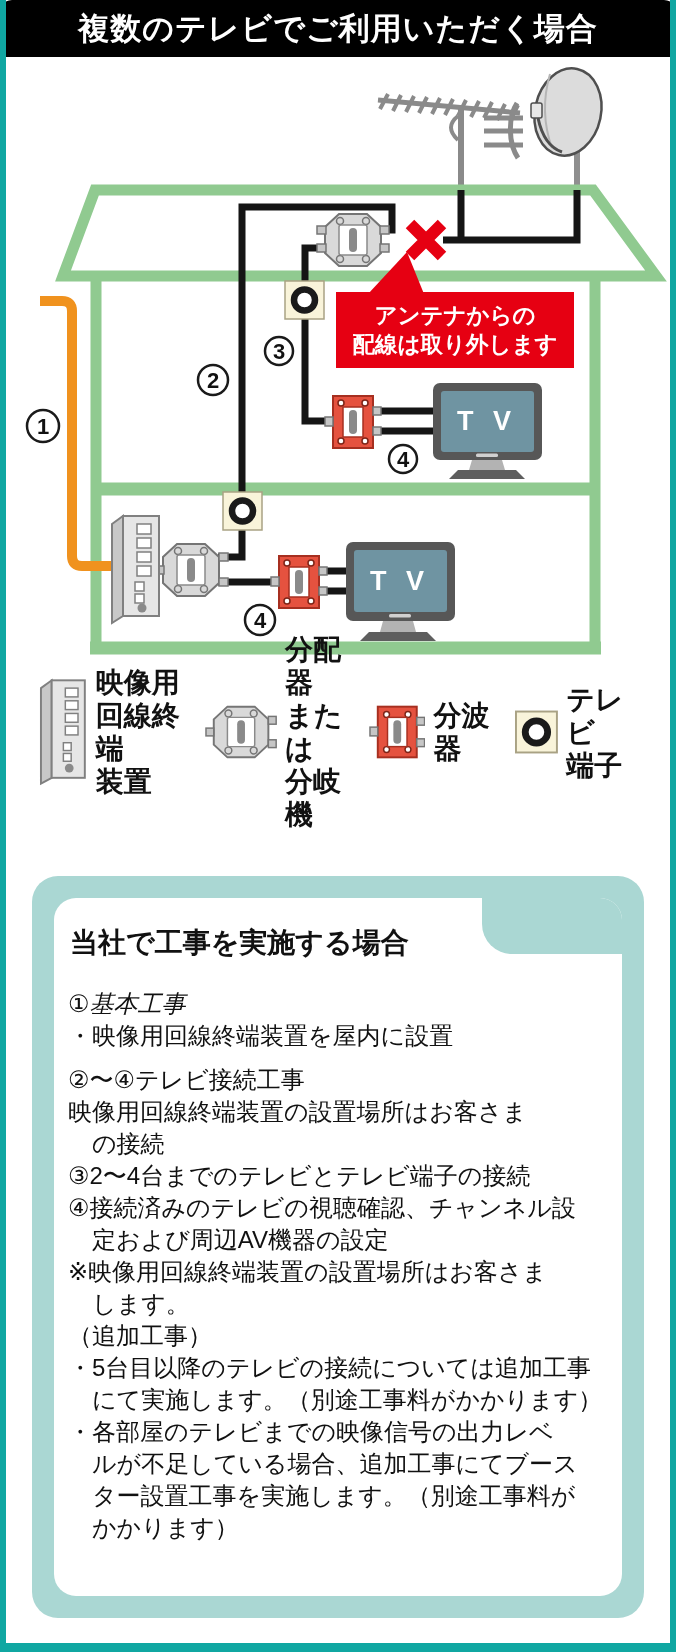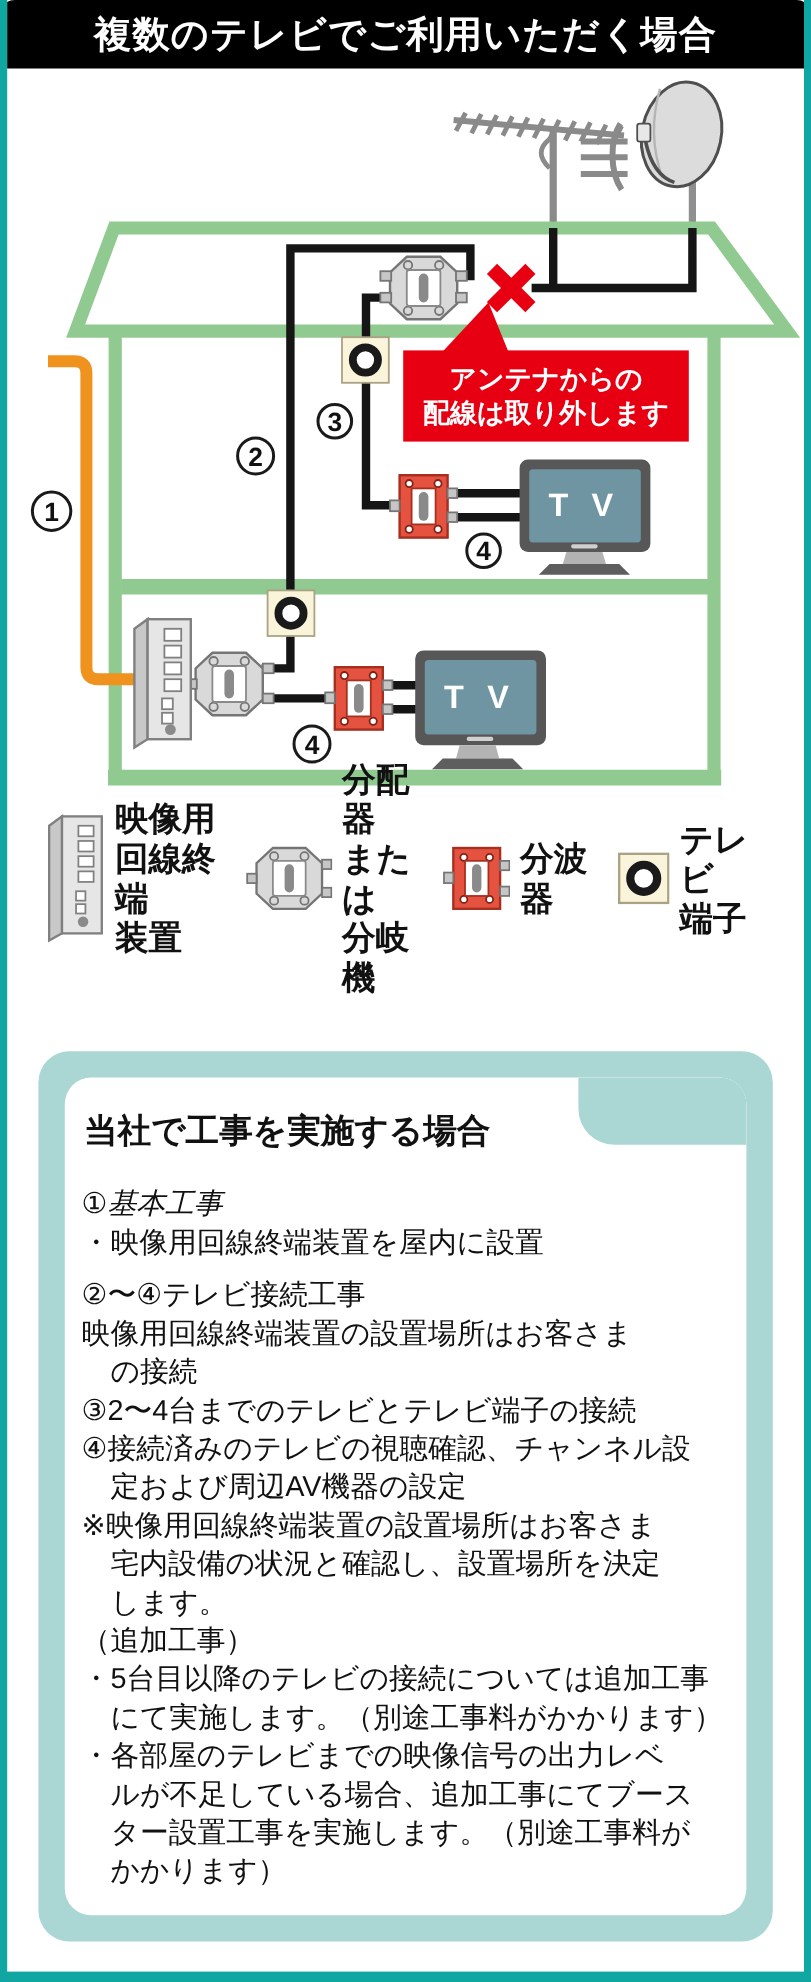--- a/index.html
+++ b/index.html
@@ -281,21 +281,20 @@
           <div class="note-line" style="padding-left: 24px;">の接続</div>
 
           <div class="note-line" style="padding-left: 0px;">③2〜4台までのテレビとテレビ端子の接続</div>
 
           <div class="note-line" style="padding-left: 0px;">④接続済みのテレビの視聴確認、チャンネル設</div>
 
           <div class="note-line" style="padding-left: 24px;">定および周辺AV機器の設定</div>
 
           <div class="note-line" style="padding-left: 0px;">※映像用回線終端装置の設置場所はお客さま</div>
 
-          <div class="note-line" style="padding-left: 24px;">宅内設備の状況と確認し、設置場所を決定</div>
 
           <div class="note-line" style="padding-left: 24px;">します。</div>
 
           <div class="note-line" style="padding-left: 0px;">（追加工事）</div>
 
           <div class="note-line" style="padding-left: 0px;">・5台目以降のテレビの接続については追加工事</div>
 
           <div class="note-line" style="padding-left: 24px;">にて実施します。（別途工事料がかかります）</div>
 
           <div class="note-line" style="padding-left: 0px;">・各部屋のテレビまでの映像信号の出力レベ</div>

